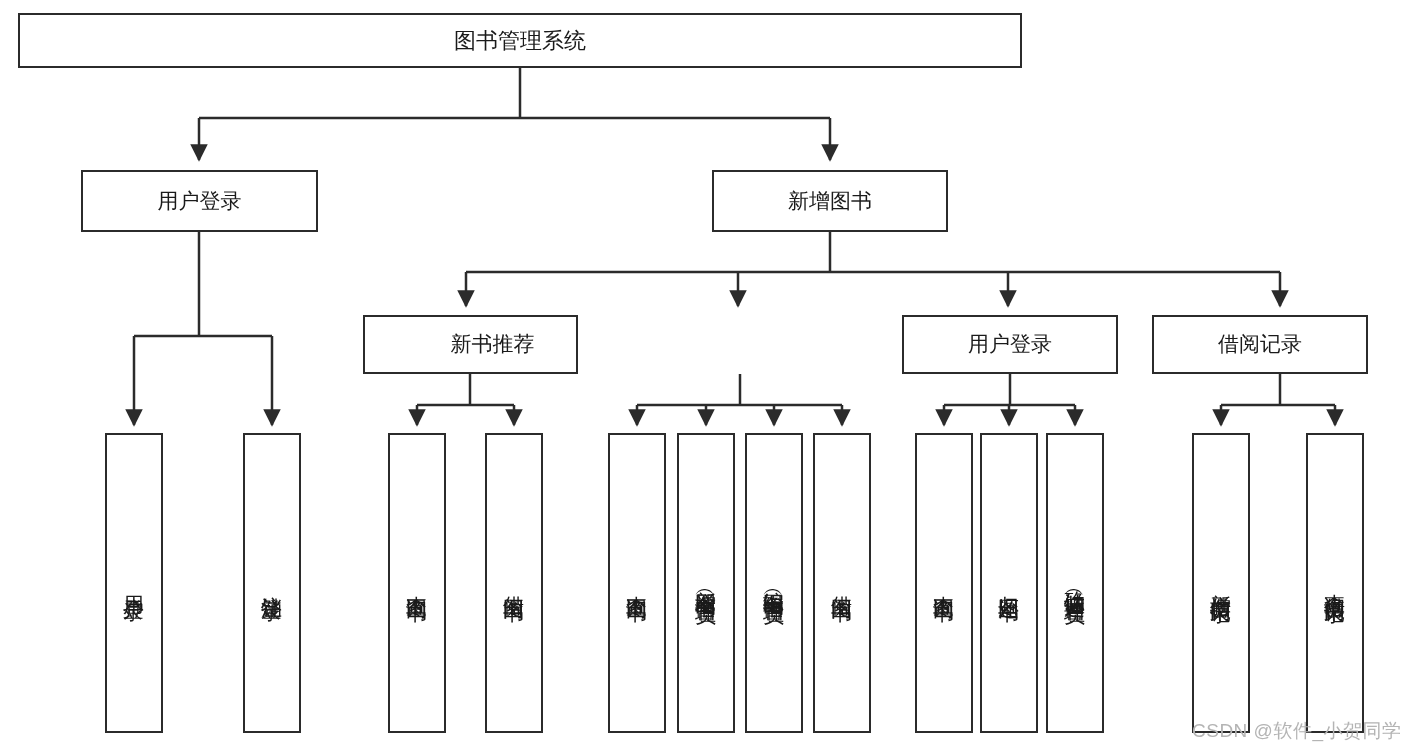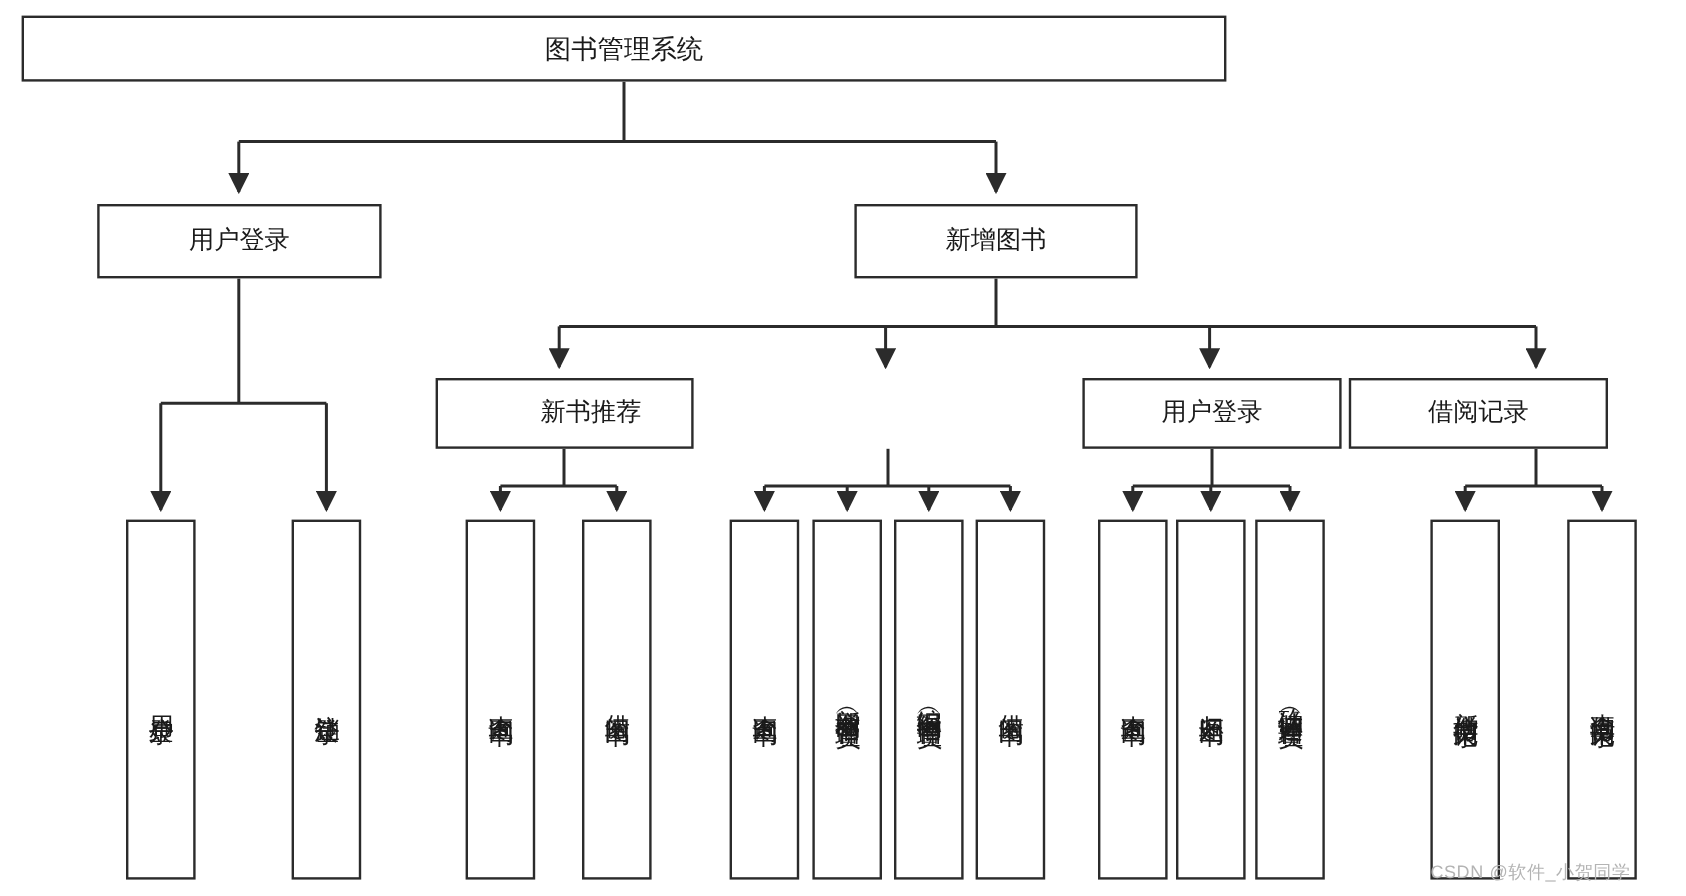--- a/index.html
+++ b/index.html
@@ -55,21 +55,21 @@
   .node.vert .label {
     writing-mode: vertical-rl;
     text-orientation: upright;
     font-size: 21px;
     letter-spacing: 2px;
     line-height: 1.0;
     white-space: nowrap;
   }
   .watermark {
     position: absolute;
-    font-size: 15px;
+    font-size: 19px;
     color: #b4b4b4;
     white-space: nowrap;
     letter-spacing: 0.5px;
   }
 </style>
 </head>
 <body>
 
 <div id="canvas">
 
@@ -134,21 +134,21 @@
   <div class="node horiz" style="left:712px; top:170px; width:236px; height:62px;">
     <span class="label">新增图书</span>
   </div>
 
   <div class="node horiz" style="left:363px; top:315px; width:215px; height:59px;padding-left:44px;">
     <span class="label">新书推荐</span>
   </div>
   <div class="node horiz" style="left:902px; top:315px; width:216px; height:59px;">
     <span class="label">用户登录</span>
   </div>
-  <div class="node horiz" style="left:1124px; top:315px; width:216px; height:59px;">
+  <div class="node horiz" style="left:1152px; top:315px; width:216px; height:59px;">
     <span class="label">借阅记录</span>
   </div>
 
   <div class="node vert" style="left:105px; top:433px; width:58px; height:300px;">
     <span class="label">用户登录</span>
   </div>
   <div class="node vert" style="left:243px; top:433px; width:58px; height:300px;">
     <span class="label">注销登录</span>
   </div>
 

